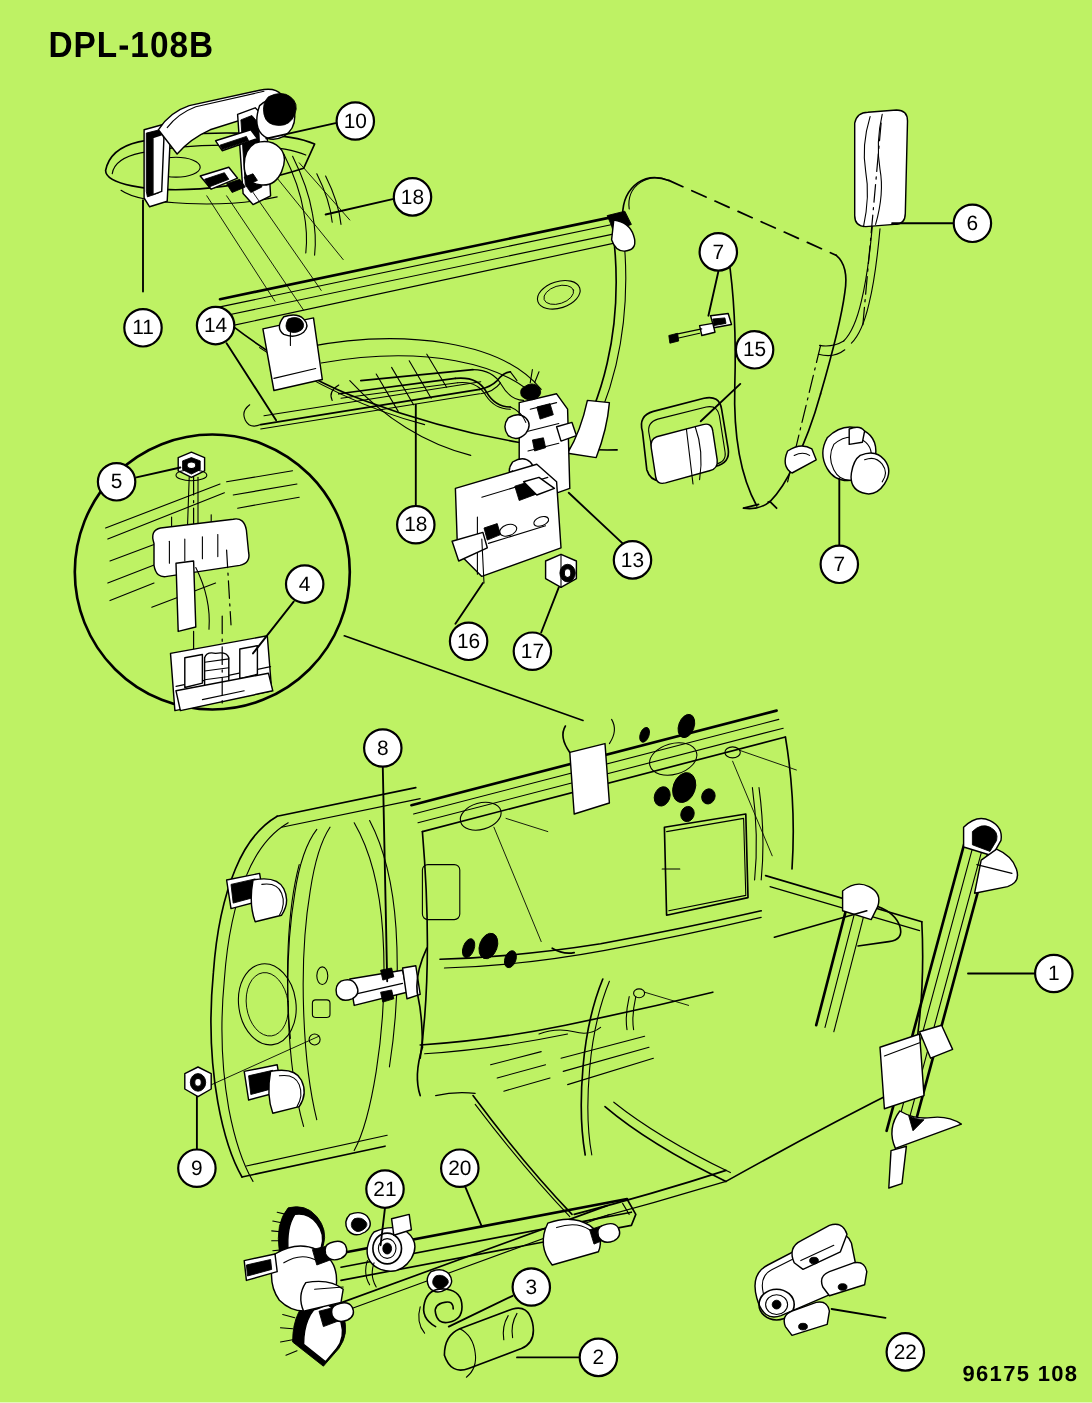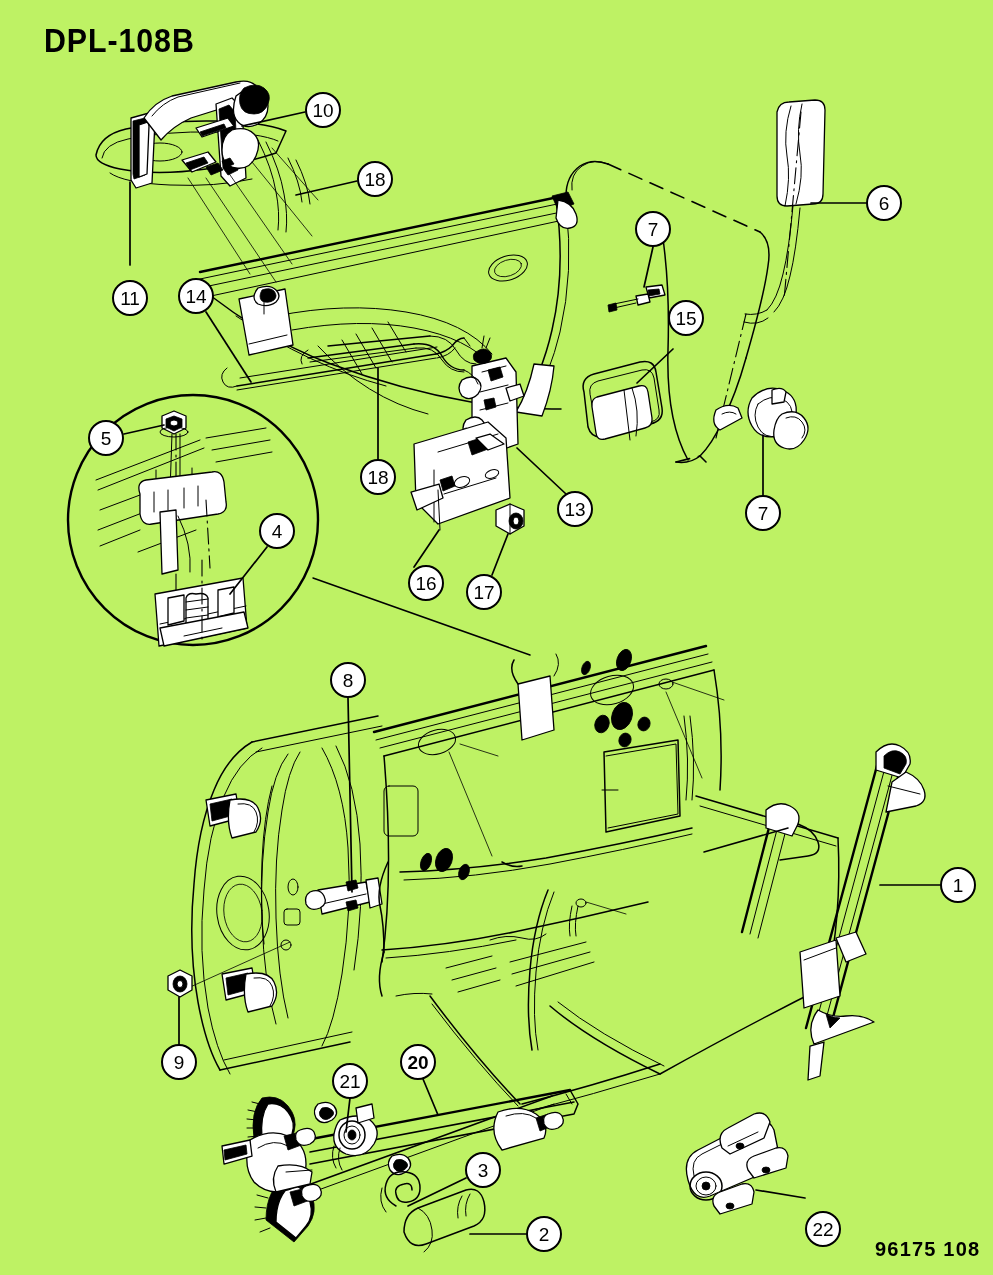--- a/index.html
+++ b/index.html
@@ -573,18 +573,18 @@
       <div class="callout" style="left: 305px; top: 92px;">10</div>
       <div class="callout" style="left: 112px; top: 280px;">11</div>
       <div class="callout" style="left: 635px; top: 211px;">7</div>
       <div class="callout" style="left: 557px; top: 491px;">13</div>
       <div class="callout" style="left: 178px; top: 278px;">14</div>
       <div class="callout" style="left: 668px; top: 300px;">15</div>
       <div class="callout" style="left: 408px; top: 565px;">16</div>
       <div class="callout" style="left: 466px; top: 574px;">17</div>
       <div class="callout" style="left: 357px; top: 161px; text-align: center;">18</div>
       <div class="callout" style="left: 360px; top: 459px;">18</div>
-      <div class="callout" style="left: 400px; top: 1044px; font-weight: bold;">20</div>
+      <div class="callout" style="left: 400px; top: 1044px;">20</div>
       <div class="callout" style="left: 332px; top: 1063px;">21</div>
       <div class="callout" style="left: 805px; top: 1211px;">22</div>
     </div>
 
 </div>
 
 </body></html>

